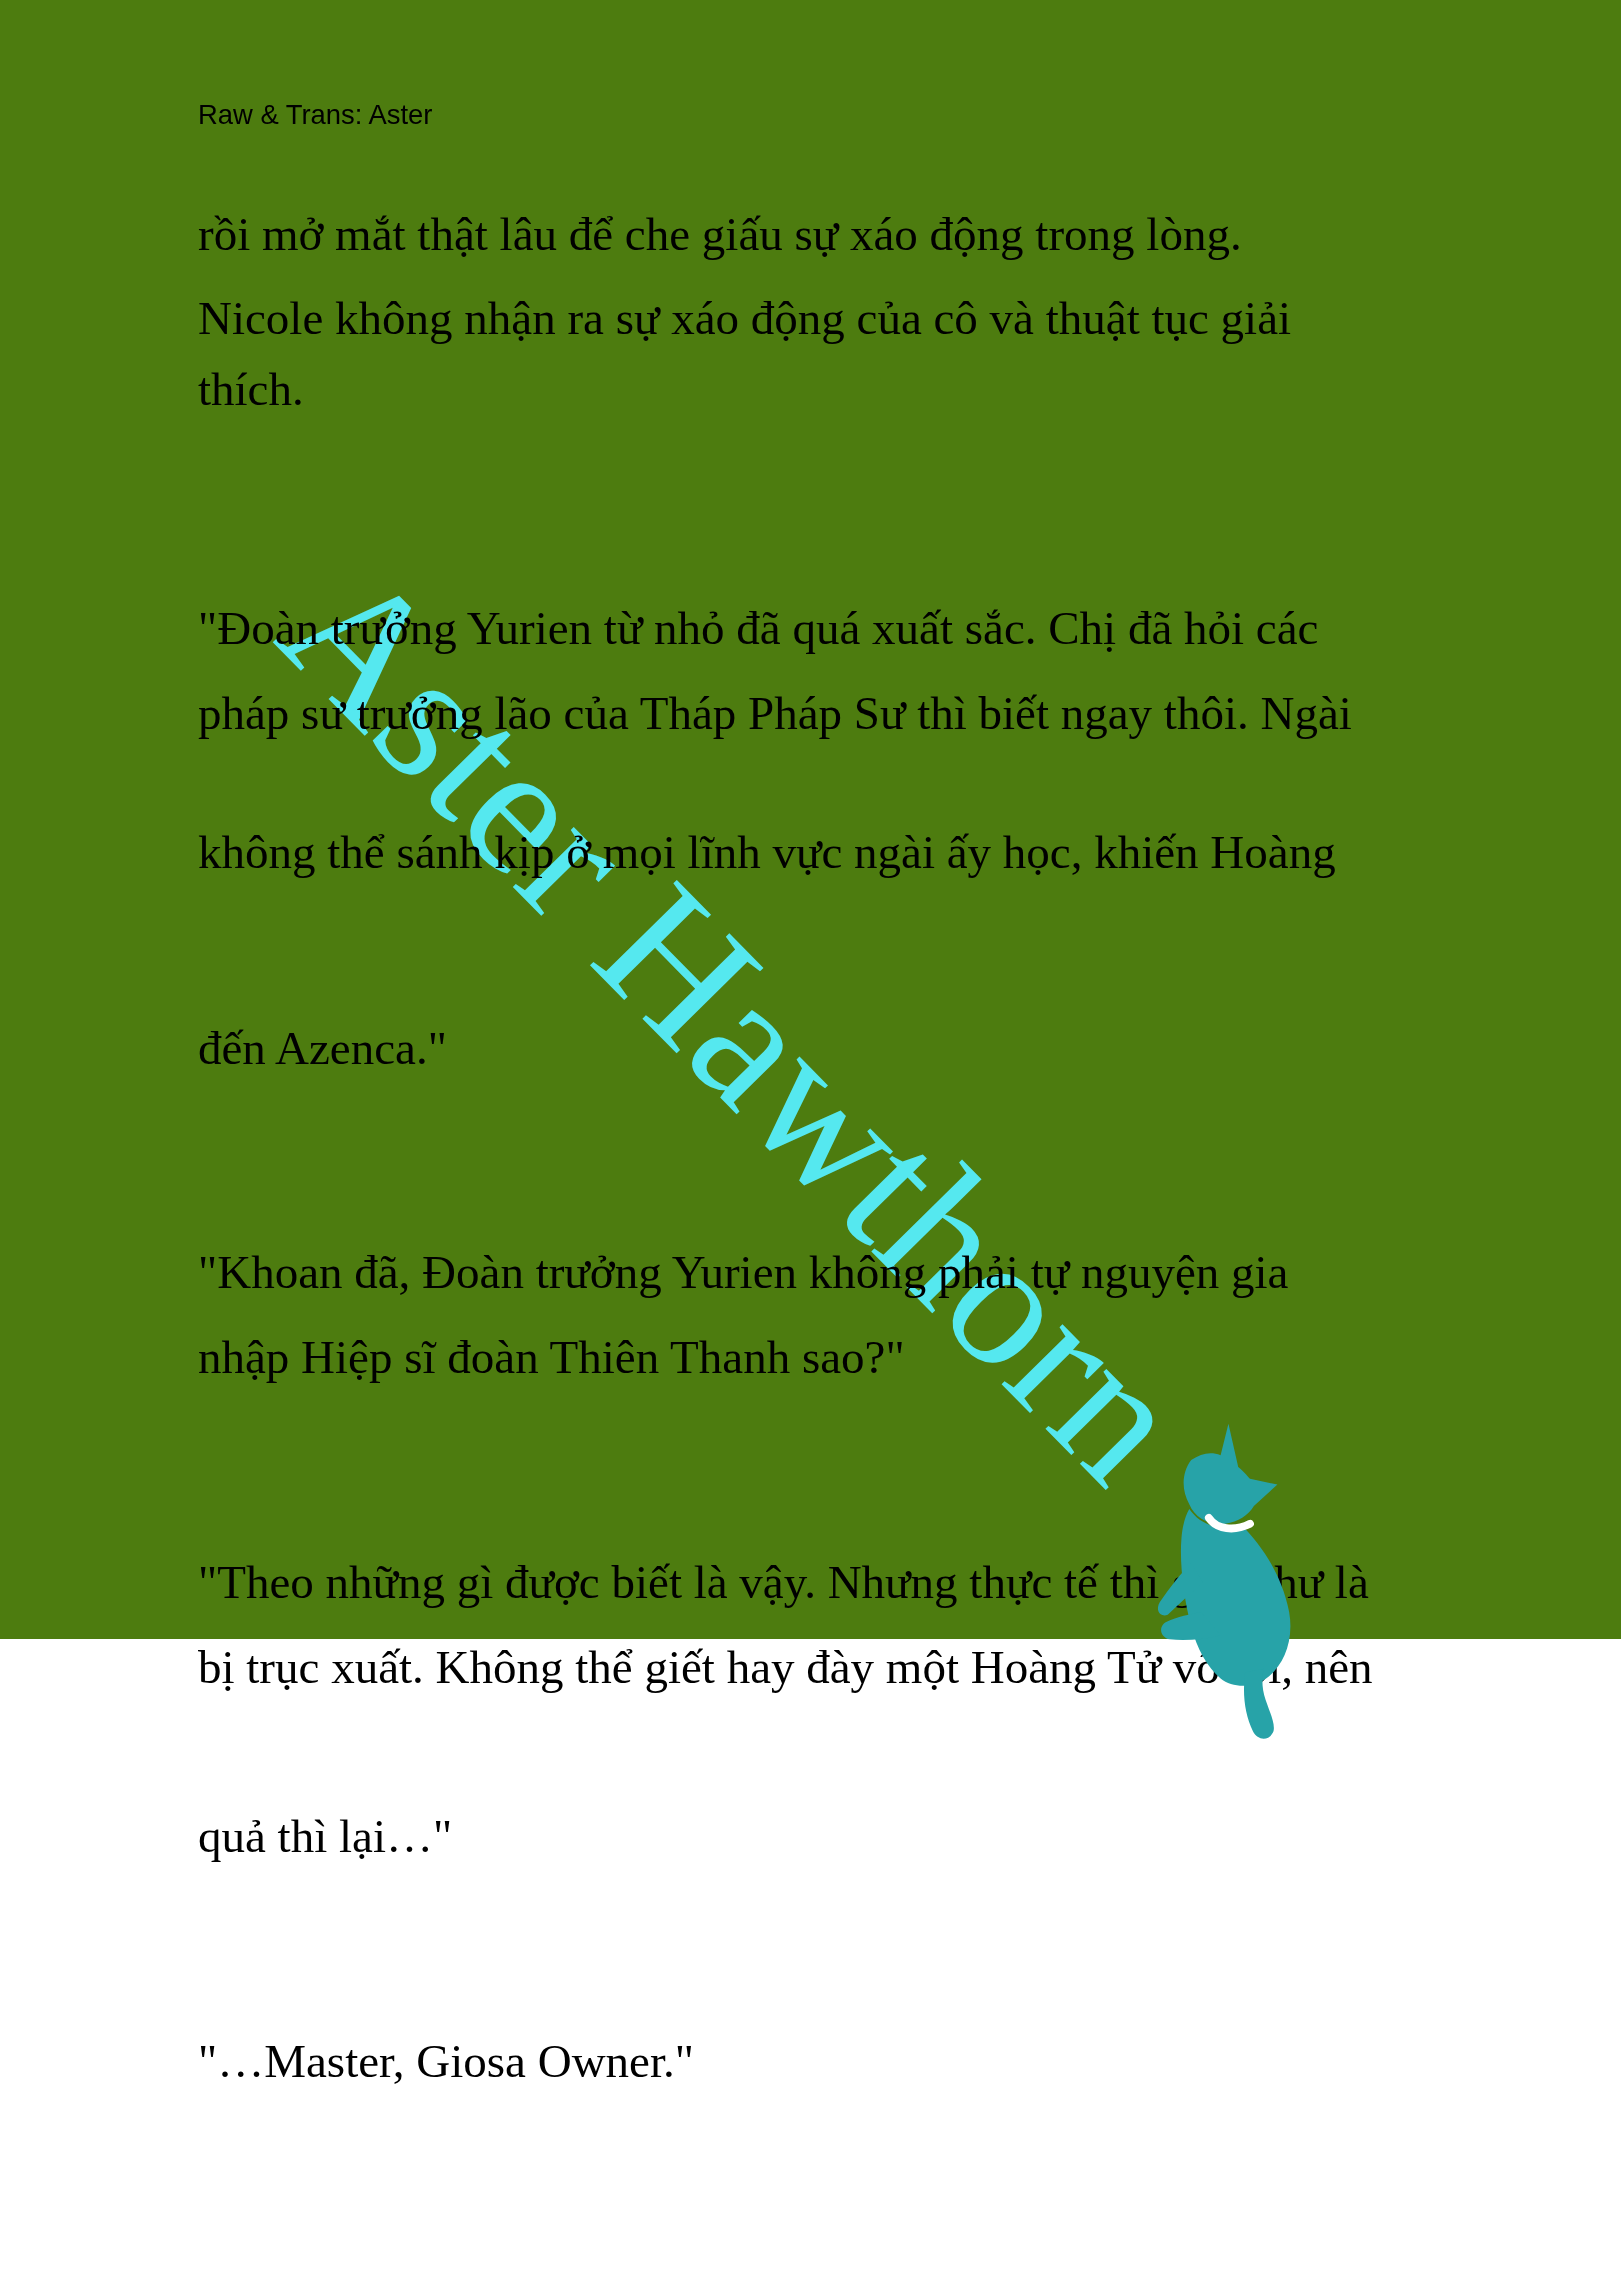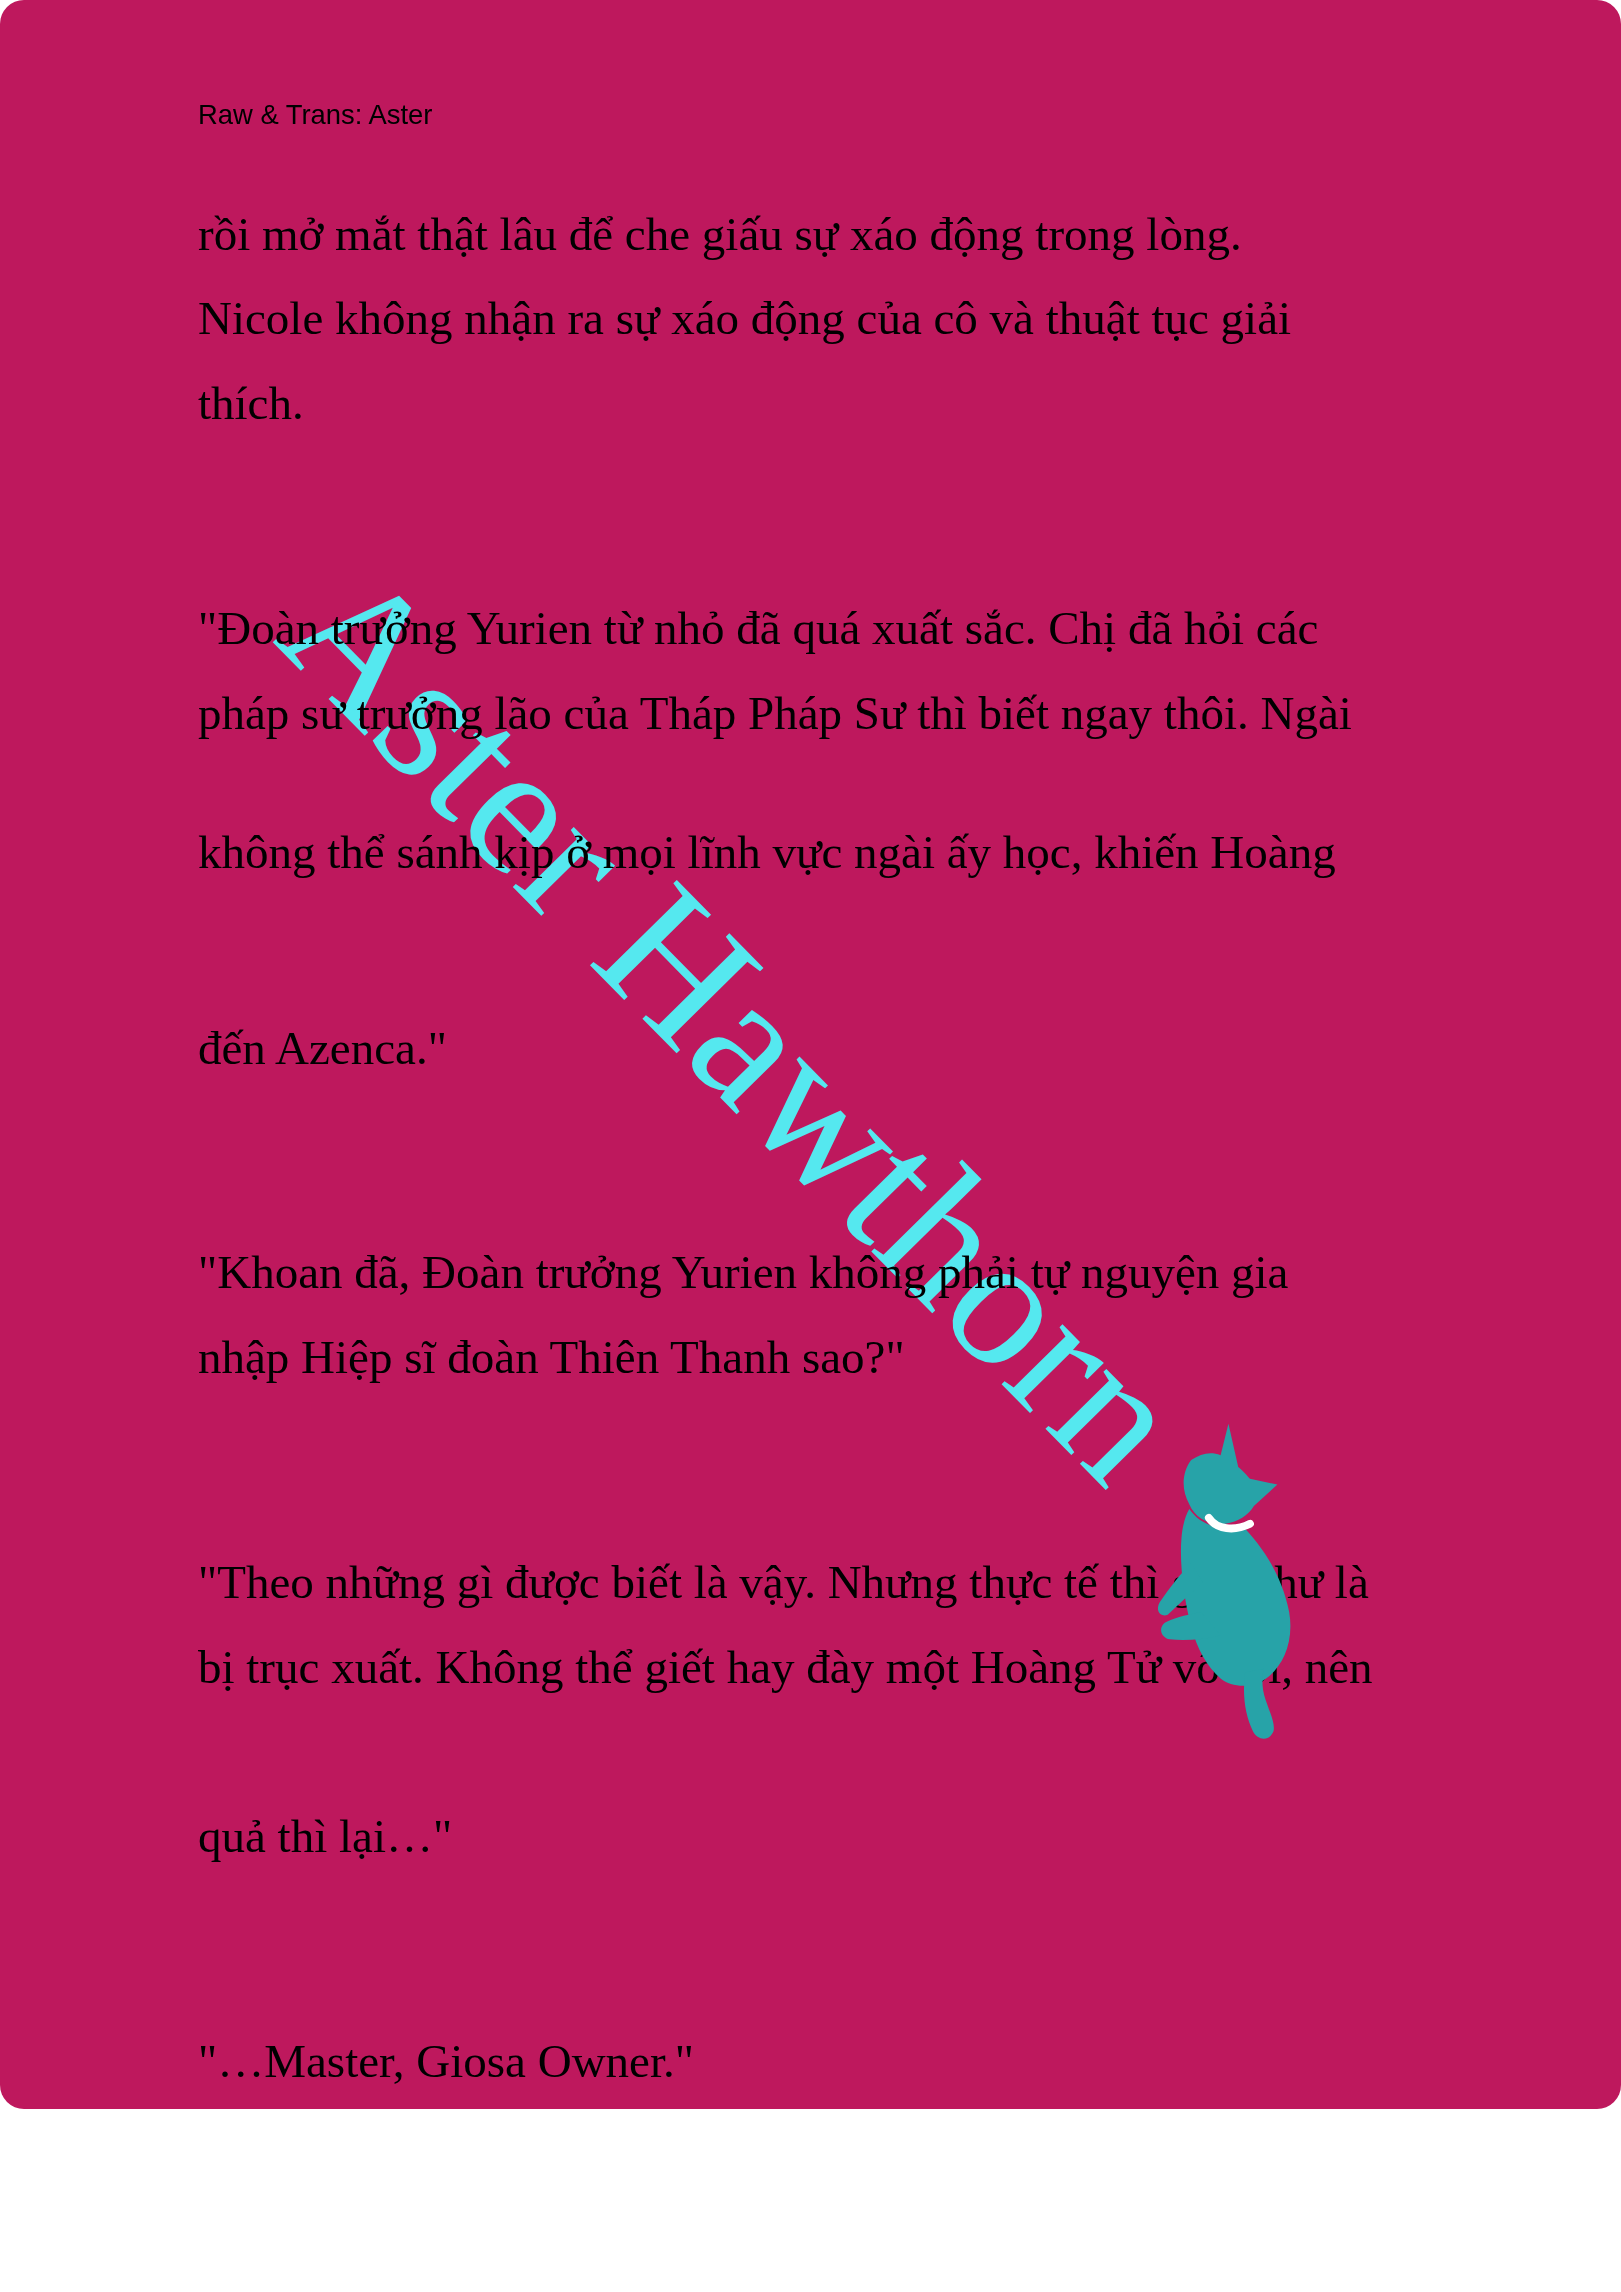--- a/index.html
+++ b/index.html
@@ -10,23 +10,22 @@
   body {
     width: 1621px;
     height: 2293px;
     position: relative;
     overflow: hidden;
   }
   .page {
     position: absolute;
     left: 0; top: 0;
     width: 1621px;
-    height: 2109px;
-    background: #be185d;
-    border-radius: 24px;
+    height: 1639px;
+    background: #4d7c0f;
   }
   .header {
     position: absolute;
     left: 198px;
     top: 98px;
     font-family: "Liberation Sans", sans-serif;
     font-size: 27.4px;
     line-height: 33px;
     color: #000000;
     white-space: nowrap;
@@ -76,21 +75,21 @@
 <div class="page">
 
   <div class="header">Raw &amp; Trans: Aster</div>
 
   <div class="watermark">
     <span>Aster Hawthorn</span>
   </div>
 
   <div class="body-line" style="top:196px">rồi mở mắt thật lâu để che giấu sự xáo động trong lòng.</div>
   <div class="body-line" style="top:280px">Nicole không nhận ra sự xáo động của cô và thuật tục giải</div>
-  <div class="body-line" style="top:365px">thích.</div>
+  <div class="body-line" style="top:351px">thích.</div>
 
   <div class="body-line" style="top:590px">"Đoàn trưởng Yurien từ nhỏ đã quá xuất sắc. Chị đã hỏi các</div>
   <div class="body-line" style="top:675px">pháp sư trưởng lão của Tháp Pháp Sư thì biết ngay thôi. Ngài</div>
   <div class="body-line" style="top:814px">không thể sánh kịp ở mọi lĩnh vực ngài ấy học, khiến Hoàng</div>
   <div class="body-line" style="top:1010px">đến Azenca."</div>
 
   <div class="body-line" style="top:1234px">"Khoan đã, Đoàn trưởng Yurien không phải tự nguyện gia</div>
   <div class="body-line" style="top:1319px">nhập Hiệp sĩ đoàn Thiên Thanh sao?"</div>
 
   <div class="body-line" style="top:1544px">"Theo những gì được biết là vậy. Nhưng thực tế thì gần như là</div>

